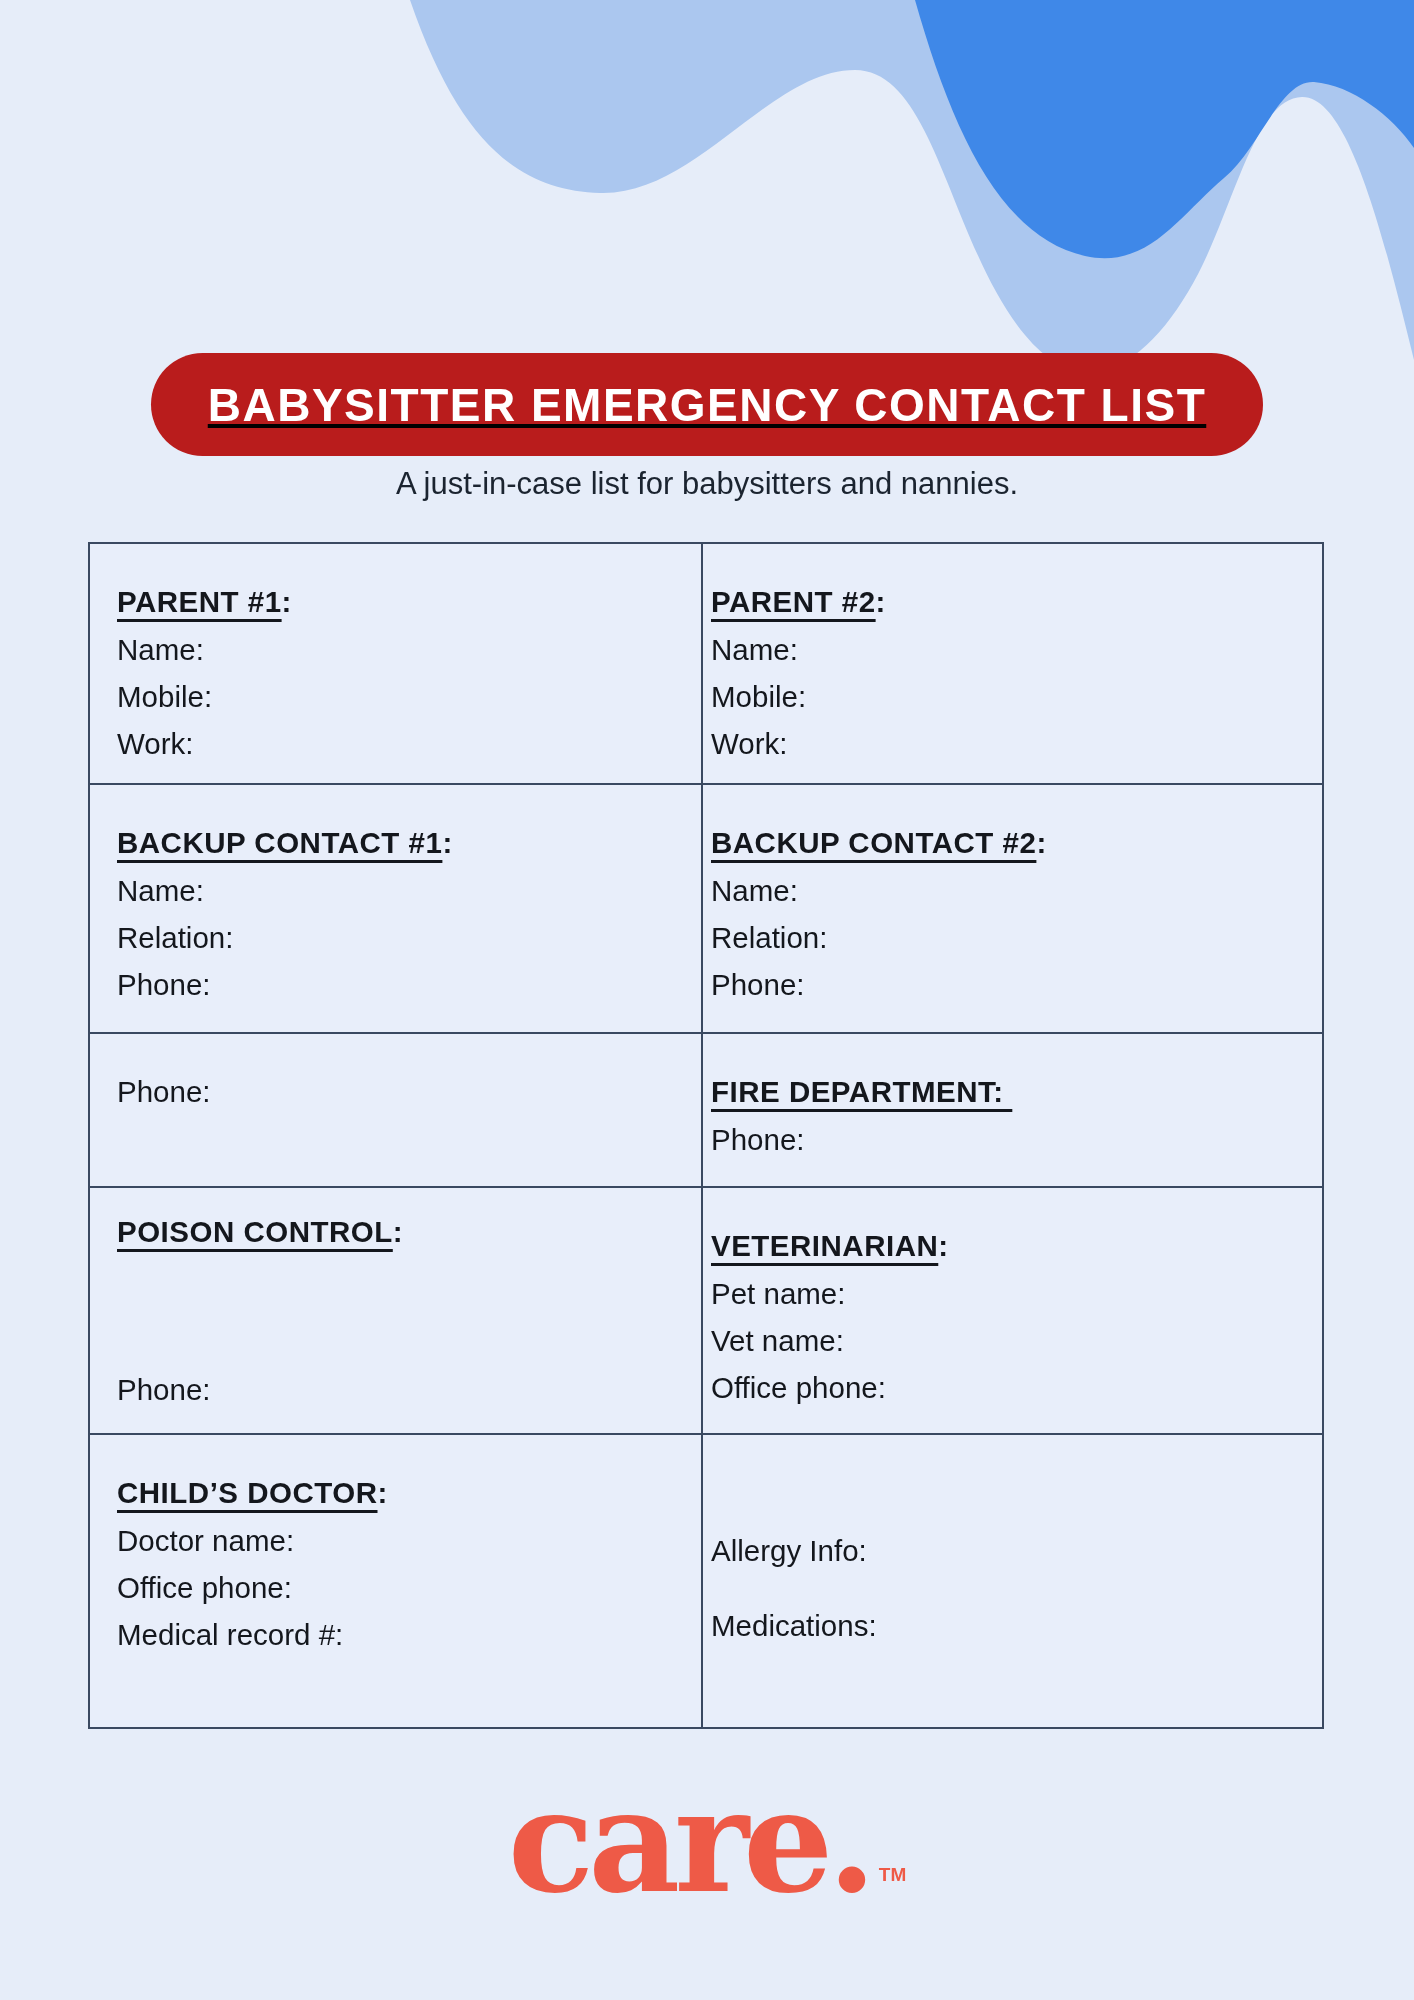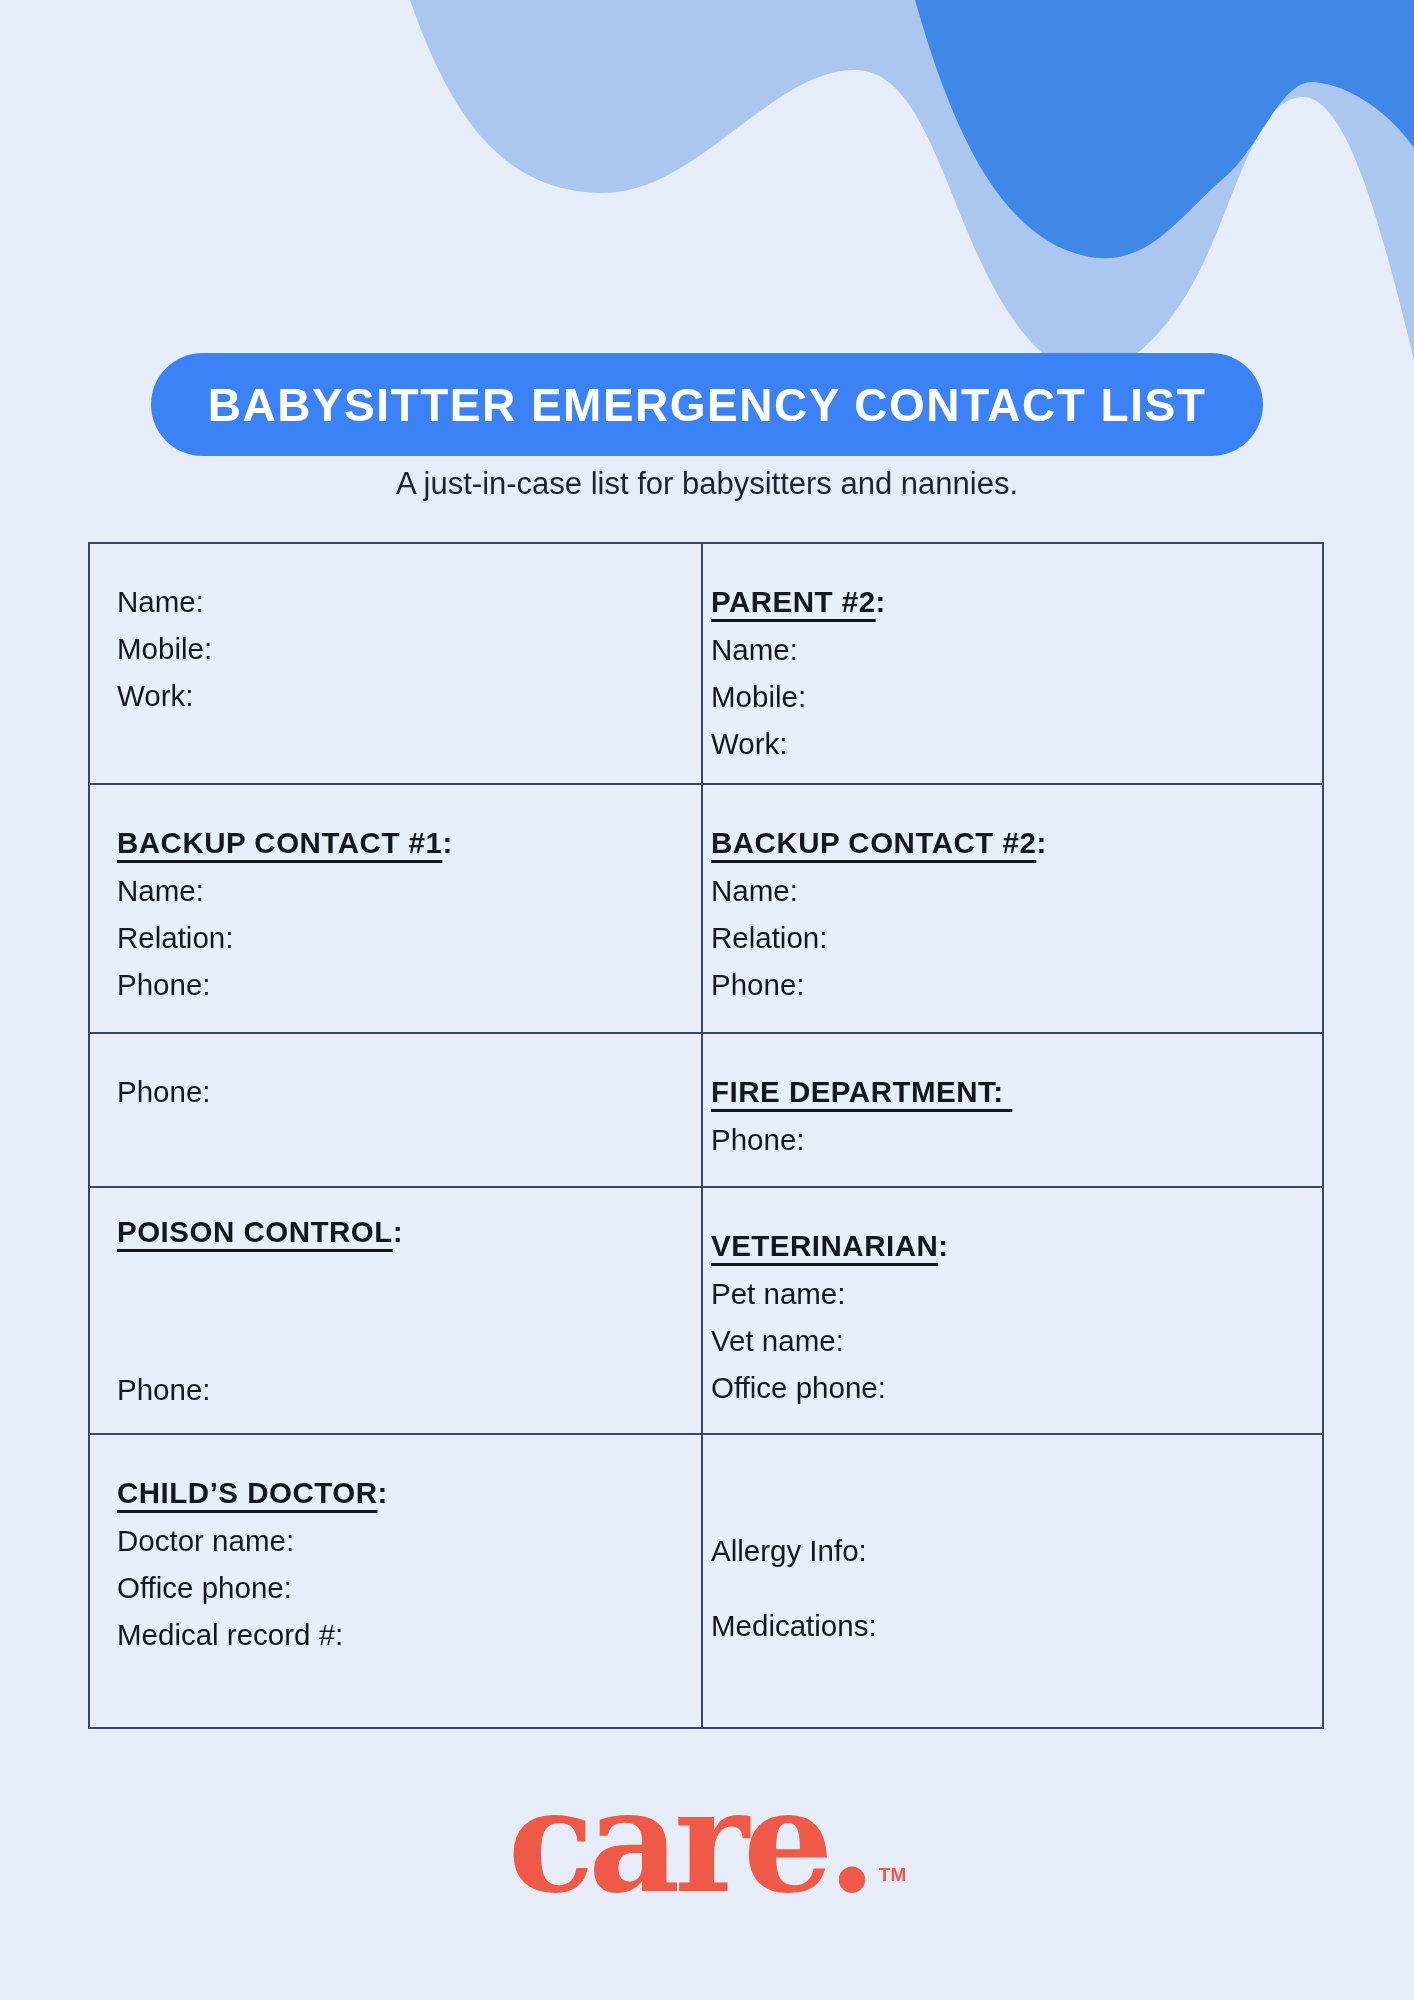--- a/index.html
+++ b/index.html
@@ -17,23 +17,23 @@
   .waves {
     position: absolute; top: 0; left: 0;
     width: 1414px; height: 700px;
     display: block;
     pointer-events: none;
   }
   .pill {
     position: absolute;
     left: 151px; top: 353px;
     width: 1112px; height: 103px;
-    background: #3b82f6;
+    background: #b91c1c;
     border-radius: 52px;
-    display: flex; align-items: center; justify-content: center;
+    display: flex; align-items: center; justify-content: center; text-decoration: underline;
   }
   .pill h1 {
     margin: 0;
     color: #ffffff;
     font-size: 46px;
     font-weight: bold;
     letter-spacing: 1.5px;
     white-space: nowrap;
   }
   .subtitle {
@@ -130,20 +130,21 @@
   </svg>
 
   <div class="pill">
     <h1>BABYSITTER EMERGENCY CONTACT LIST</h1>
   </div>
 
   <p class="subtitle">A just-in-case list for babysitters and nannies.</p>
 
   <div class="contact-table" id="contact-table">
       <div class="cell row1 col1">
+        <div class="heading"><span class="hu">PARENT #1</span><span>:</span></div>
         <div class="line">Name:</div>
         <div class="line">Mobile:</div>
         <div class="line">Work:</div>
       </div>
       <div class="cell row1 col2">
         <div class="heading"><span class="hu">PARENT #2</span><span>:</span></div>
         <div class="line">Name:</div>
         <div class="line">Mobile:</div>
         <div class="line">Work:</div>
       </div>

